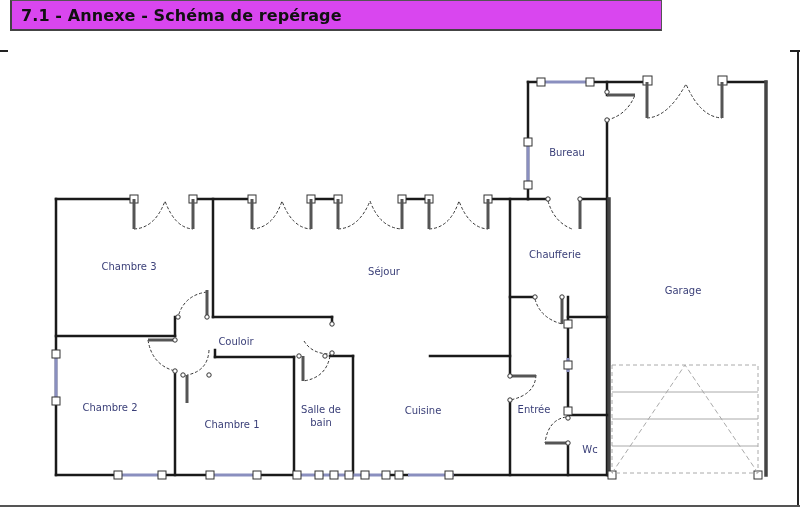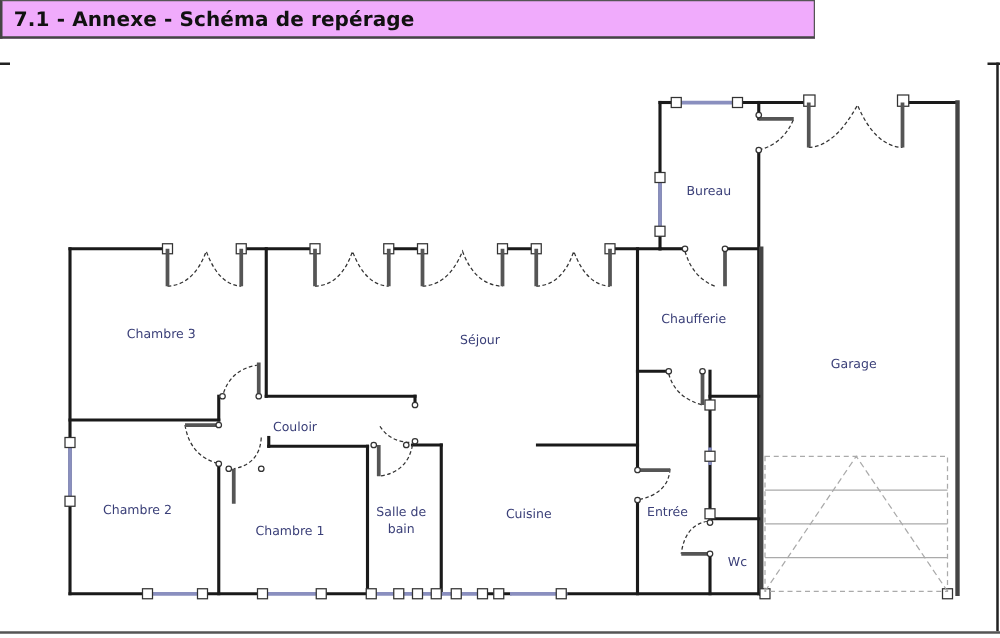--- a/index.html
+++ b/index.html
@@ -1,19 +1,19 @@
 <!DOCTYPE html>
 <html><head>
 <meta charset="utf-8">
 <style>
   html, body { margin:0; padding:0; background:#ffffff; }
   body { width:800px; height:510px; position:relative; overflow:hidden; font-family:"DejaVu Sans", sans-serif; }
   .title-bar {
-    position:absolute; left:0; top:0; width:652px; height:31px;
-    background:#f0abfc; border:1px solid #555; border-left:2px solid #444; border-bottom:2px solid #444;
+    position:absolute; left:10px; top:0; width:652px; height:31px;
+    background:#d946ef; border:1px solid #555; border-left:2px solid #444; border-bottom:2px solid #444;
     box-sizing:border-box;
   }
   .title-text {
     position:absolute; left:9px; top:5px; font-size:16px; font-weight:bold; color:#111;
     font-family:"DejaVu Sans", sans-serif; letter-spacing:0.1px;
   }
   .frame-tl { position:absolute; left:0; top:50px; width:8px; height:2px; background:#222; }
   .frame-tr { position:absolute; left:790px; top:50px; width:10px; height:2px; background:#222; }
   .frame-r { position:absolute; left:797px; top:50px; width:2px; height:455px; background:#222; }
   .frame-b { position:absolute; left:0; top:505px; width:800px; height:2px; background:#555; }

